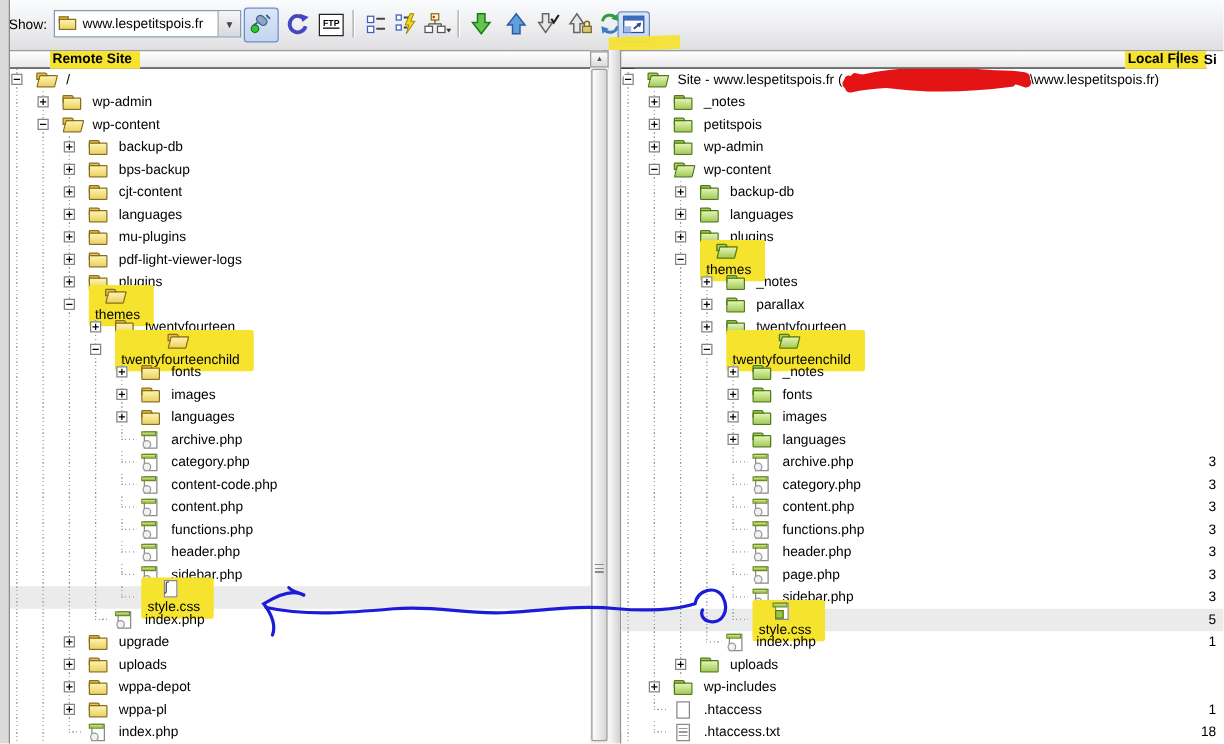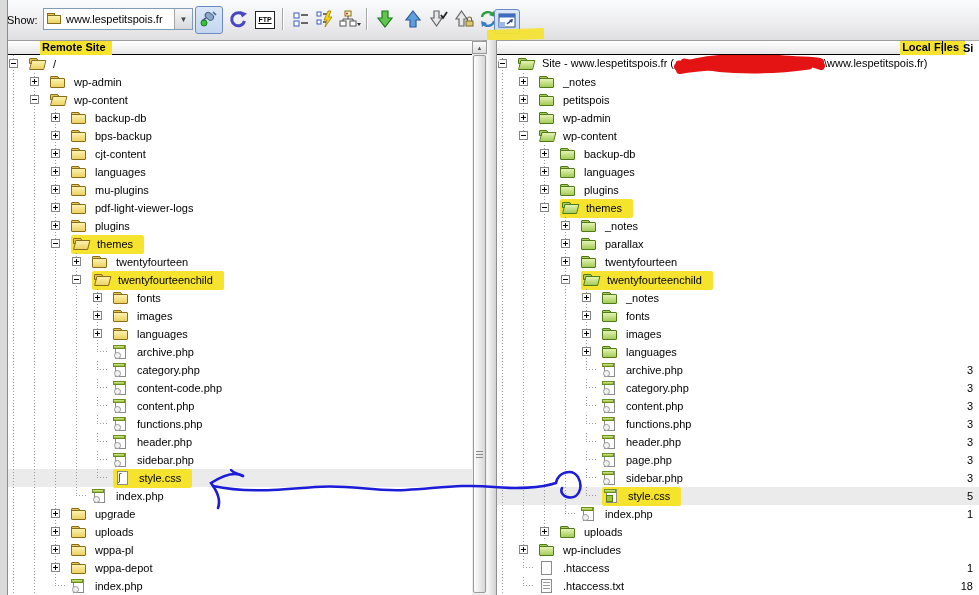--- a/index.html
+++ b/index.html
@@ -90,21 +90,21 @@
   .file-php .badge{position:absolute;left:1px;top:7px;width:7px;height:7px;border-radius:50%;
                    background:#f2f2f2;border:1px solid #9a9a9a;box-sizing:border-box;
                    font-size:4px;color:#777;line-height:5px;text-align:center;}
   .file-css .glyph{position:absolute;left:3px;top:1px;font-size:10px;line-height:12px;color:#333;font-family:"DejaVu Sans",sans-serif;}
   .file-css2::after{content:"";position:absolute;left:0;top:0;width:12px;height:4px;
                     background:linear-gradient(#d9ec96,#8fb832);border:1px solid #6a8f1f;box-sizing:border-box;}
   .file-css2 .badge{position:absolute;left:2px;top:6px;width:7px;height:7px;background:#9cc43e;border:1px solid #5d7f1c;box-sizing:border-box;}
   .file-txt .lines{position:absolute;left:4px;top:3px;width:7px;height:9px;
        background:repeating-linear-gradient(to bottom,#9a9a9a 0 1px,transparent 1px 3px);}
   .lbl{padding:1px 3px;}
-  .hlwrap{display:flex;align-items:center;background:#f5e32e;border-radius:2px;padding:2px 8px 2px 2px;margin:-2px 0;}
+  .hlwrap{display:flex;align-items:center;background:#f5e32e;border-radius:2px;padding:2px 8px 2px 2px;margin:-2px 0;flex-direction:column;}
   .hlwrap .icon{margin-right:4px;}
   .sizecell{position:absolute;left:460px;width:16px;overflow:hidden;text-align:right;}
 
   
   .overlay{position:absolute;left:0;top:0;width:979px;height:595px;pointer-events:none;z-index:40;}
   .scribble-gap{display:inline-block;width:150px;height:14px;position:relative;vertical-align:middle;}
   .scribble-gap svg{position:absolute;left:-4px;top:-8px;pointer-events:none;}
 </style>
 </head>
 <body>
@@ -536,30 +536,30 @@
         <div class="icon fold fold-y"></div>
         <div class="lbl">uploads</div>
       </div>
       <div class="row">
         <div class="guide"></div>
         <div class="guide"></div>
         <div class="expcell">
           <div class="expander plus"></div>
         </div>
         <div class="icon fold fold-y"></div>
+        <div class="lbl">wppa-depot</div>
+      </div>
+      <div class="row">
+        <div class="guide"></div>
+        <div class="guide"></div>
+        <div class="expcell">
+          <div class="expander plus"></div>
+        </div>
+        <div class="icon fold fold-y"></div>
         <div class="lbl">wppa-pl</div>
-      </div>
-      <div class="row">
-        <div class="guide"></div>
-        <div class="guide"></div>
-        <div class="expcell">
-          <div class="expander plus"></div>
-        </div>
-        <div class="icon fold fold-y"></div>
-        <div class="lbl">wppa-depot</div>
       </div>
       <div class="row">
         <div class="guide"></div>
         <div class="guide"></div>
         <div class="expcell stub"></div>
         <div class="icon page file-php">
           <div class="badge"></div>
         </div>
         <div class="lbl">index.php</div>
       </div>

